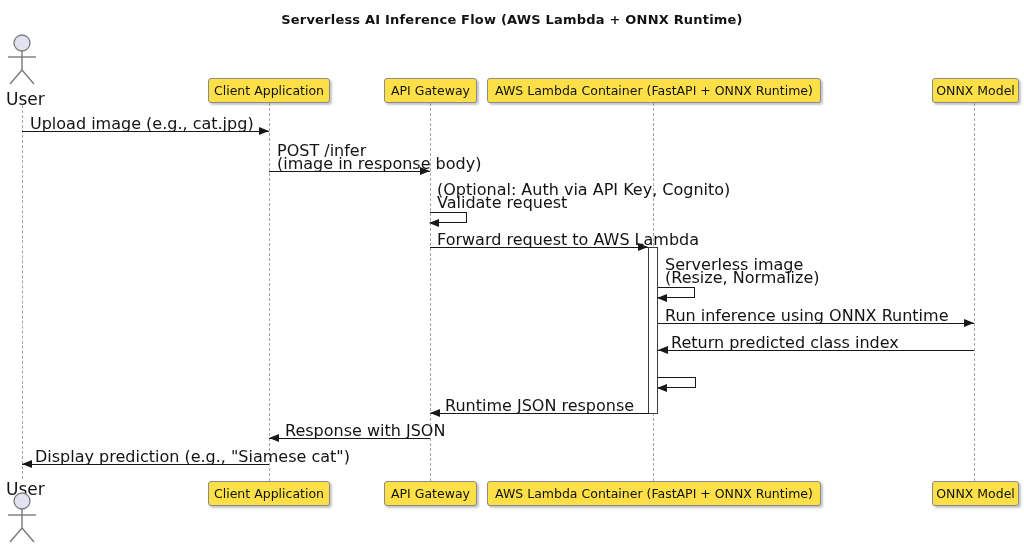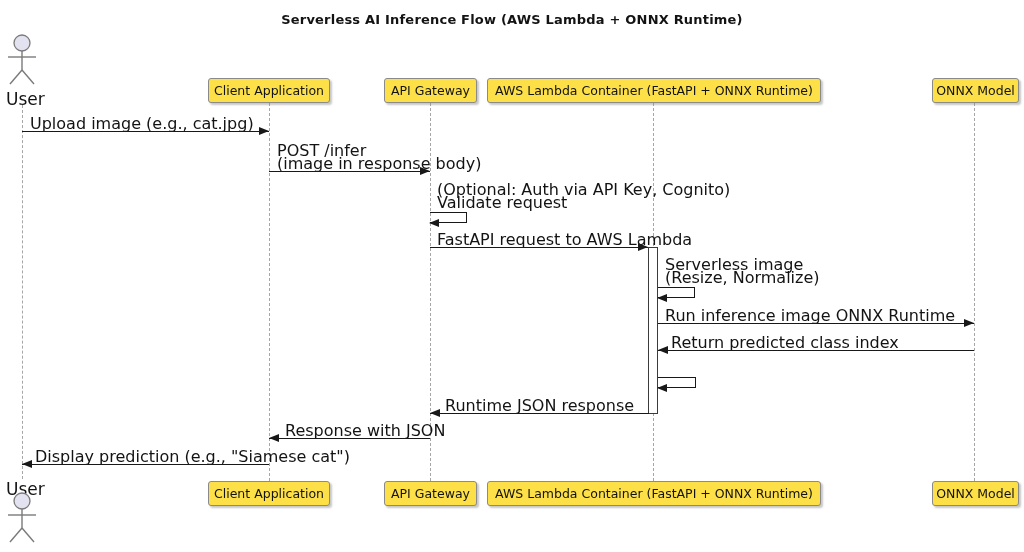--- a/index.html
+++ b/index.html
@@ -109,36 +109,36 @@
 
   <div class="mlabel" style="left:437px; top:183px;">
     <span class="ml">(Optional: Auth via API Key, Cognito)</span>
     <span class="ml">Validate request</span>
   </div>
   <div class="selfloop" style="left:430px; top:212px; width:37px; height:11px;">
       <i class="head left"></i>
     </div>
 
   <div class="mlabel" style="left:437px; top:233px;">
-    <span class="ml">FastAPI request to AWS Lambda</span>
+    <span class="ml">Forward request to AWS Lambda</span>
   </div>
   <div class="arrow" style="left:430px; top:247px; width:218px;">
       <i class="head right"></i>
     </div>
 
   <div class="mlabel" style="left:665px; top:258px;">
     <span class="ml">Serverless image</span>
     <span class="ml">(Resize, Normalize)</span>
   </div>
   <div class="selfloop" style="left:658px; top:287px; width:37px; height:11px;">
       <i class="head left"></i>
     </div>
 
   <div class="mlabel" style="left:665px; top:309px;">
-    <span class="ml">Run inference image ONNX Runtime</span>
+    <span class="ml">Run inference using ONNX Runtime</span>
   </div>
   <div class="arrow" style="left:658px; top:323px; width:316px;">
       <i class="head right"></i>
     </div>
 
   <div class="mlabel" style="left:671px; top:336px;">
     <span class="ml">Return predicted class index</span>
   </div>
   <div class="arrow" style="left:658px; top:350px; width:316px;">
       <i class="head left"></i>

